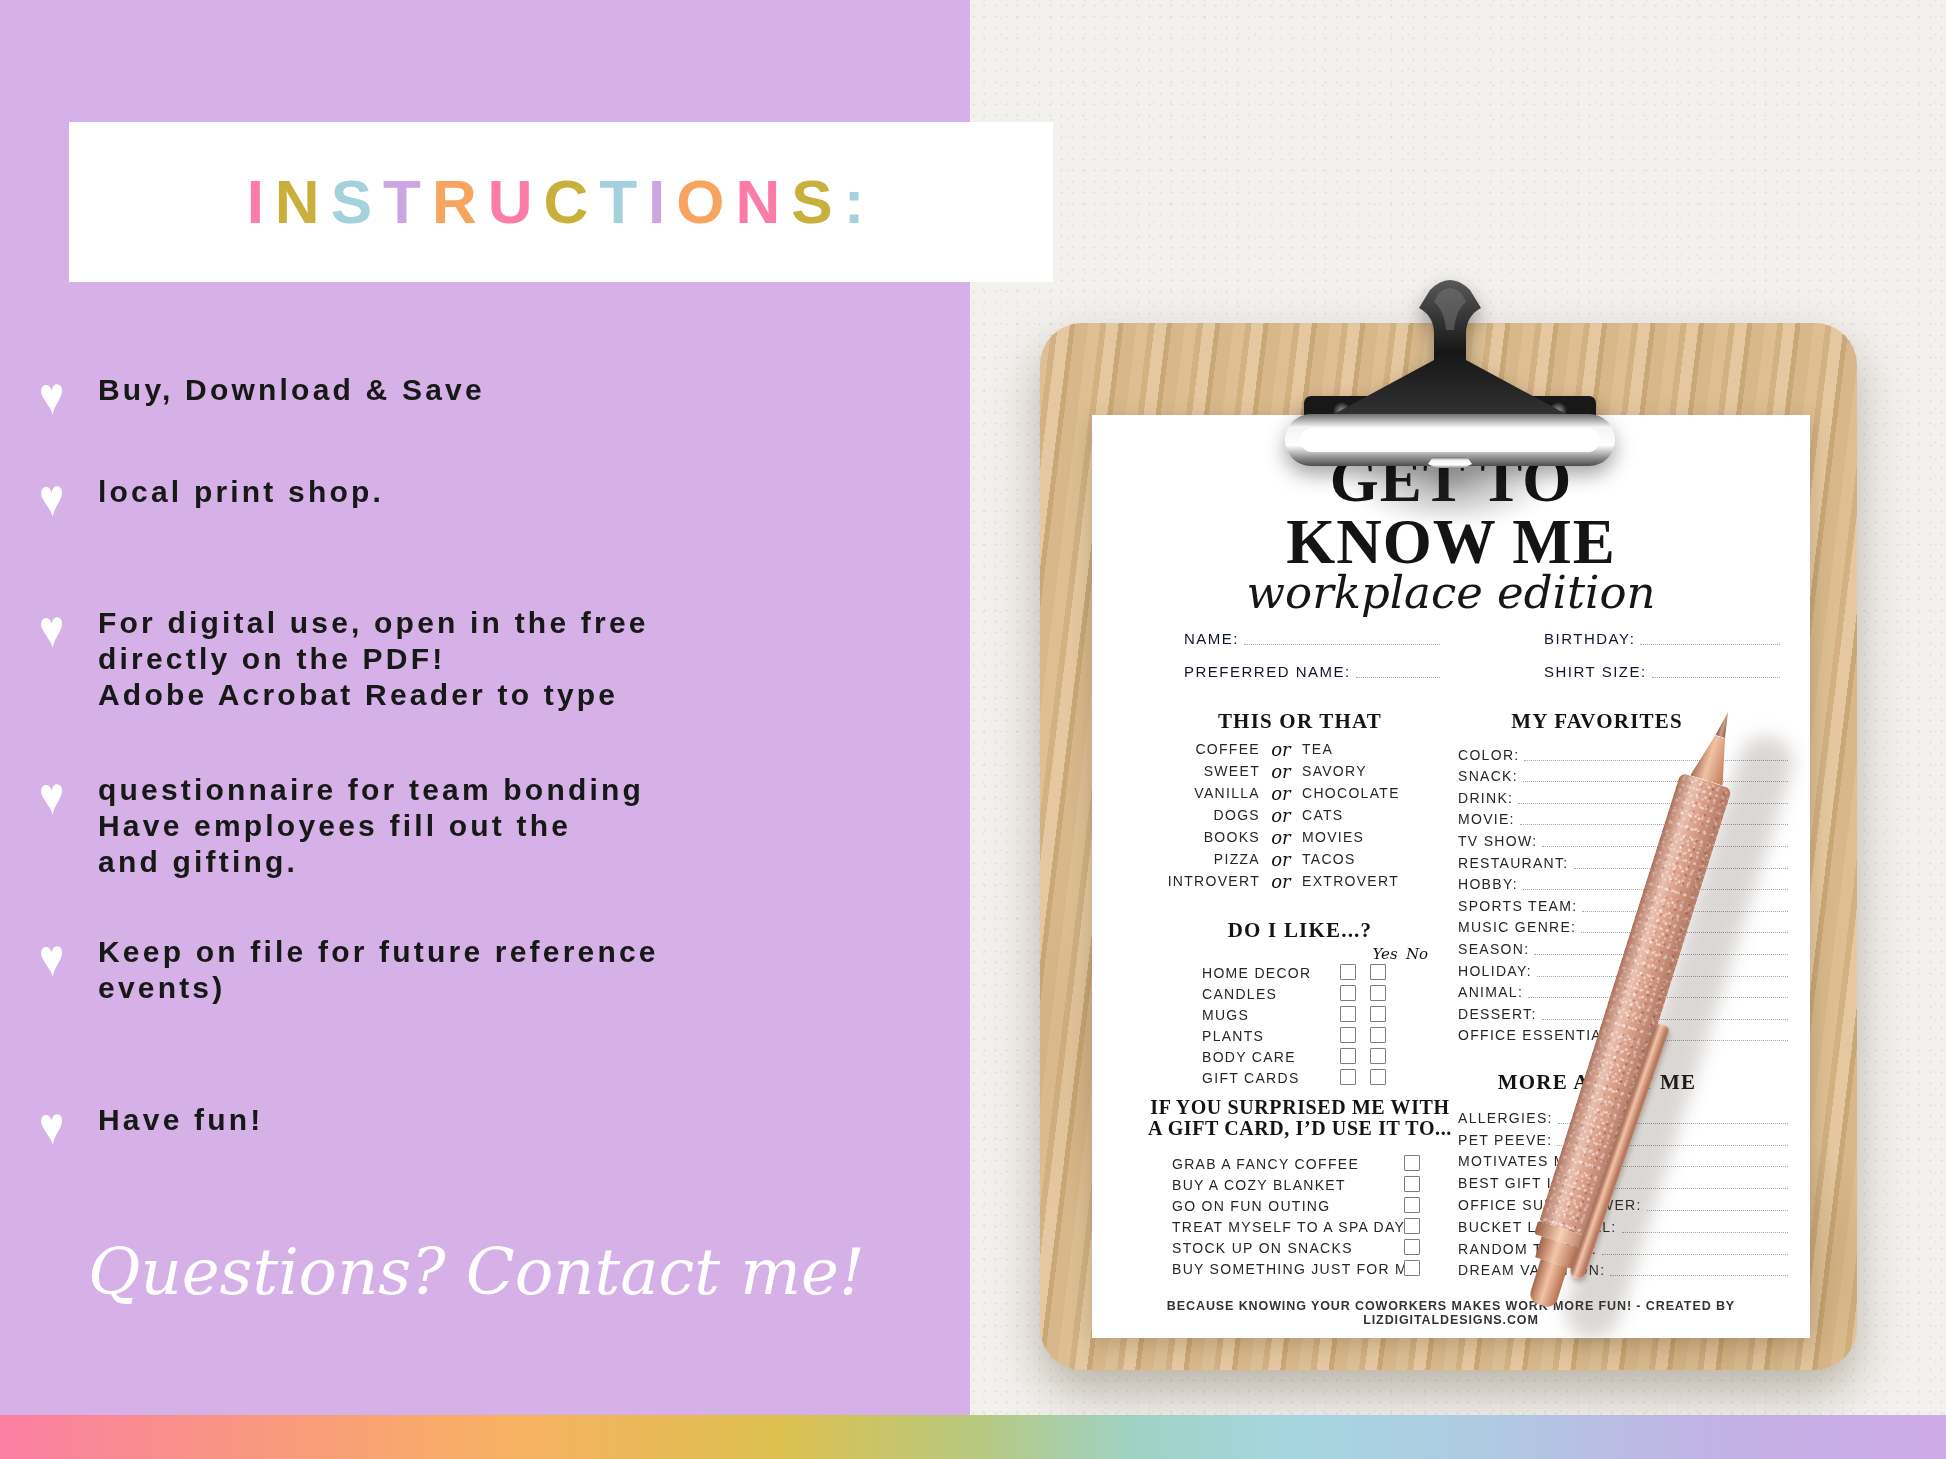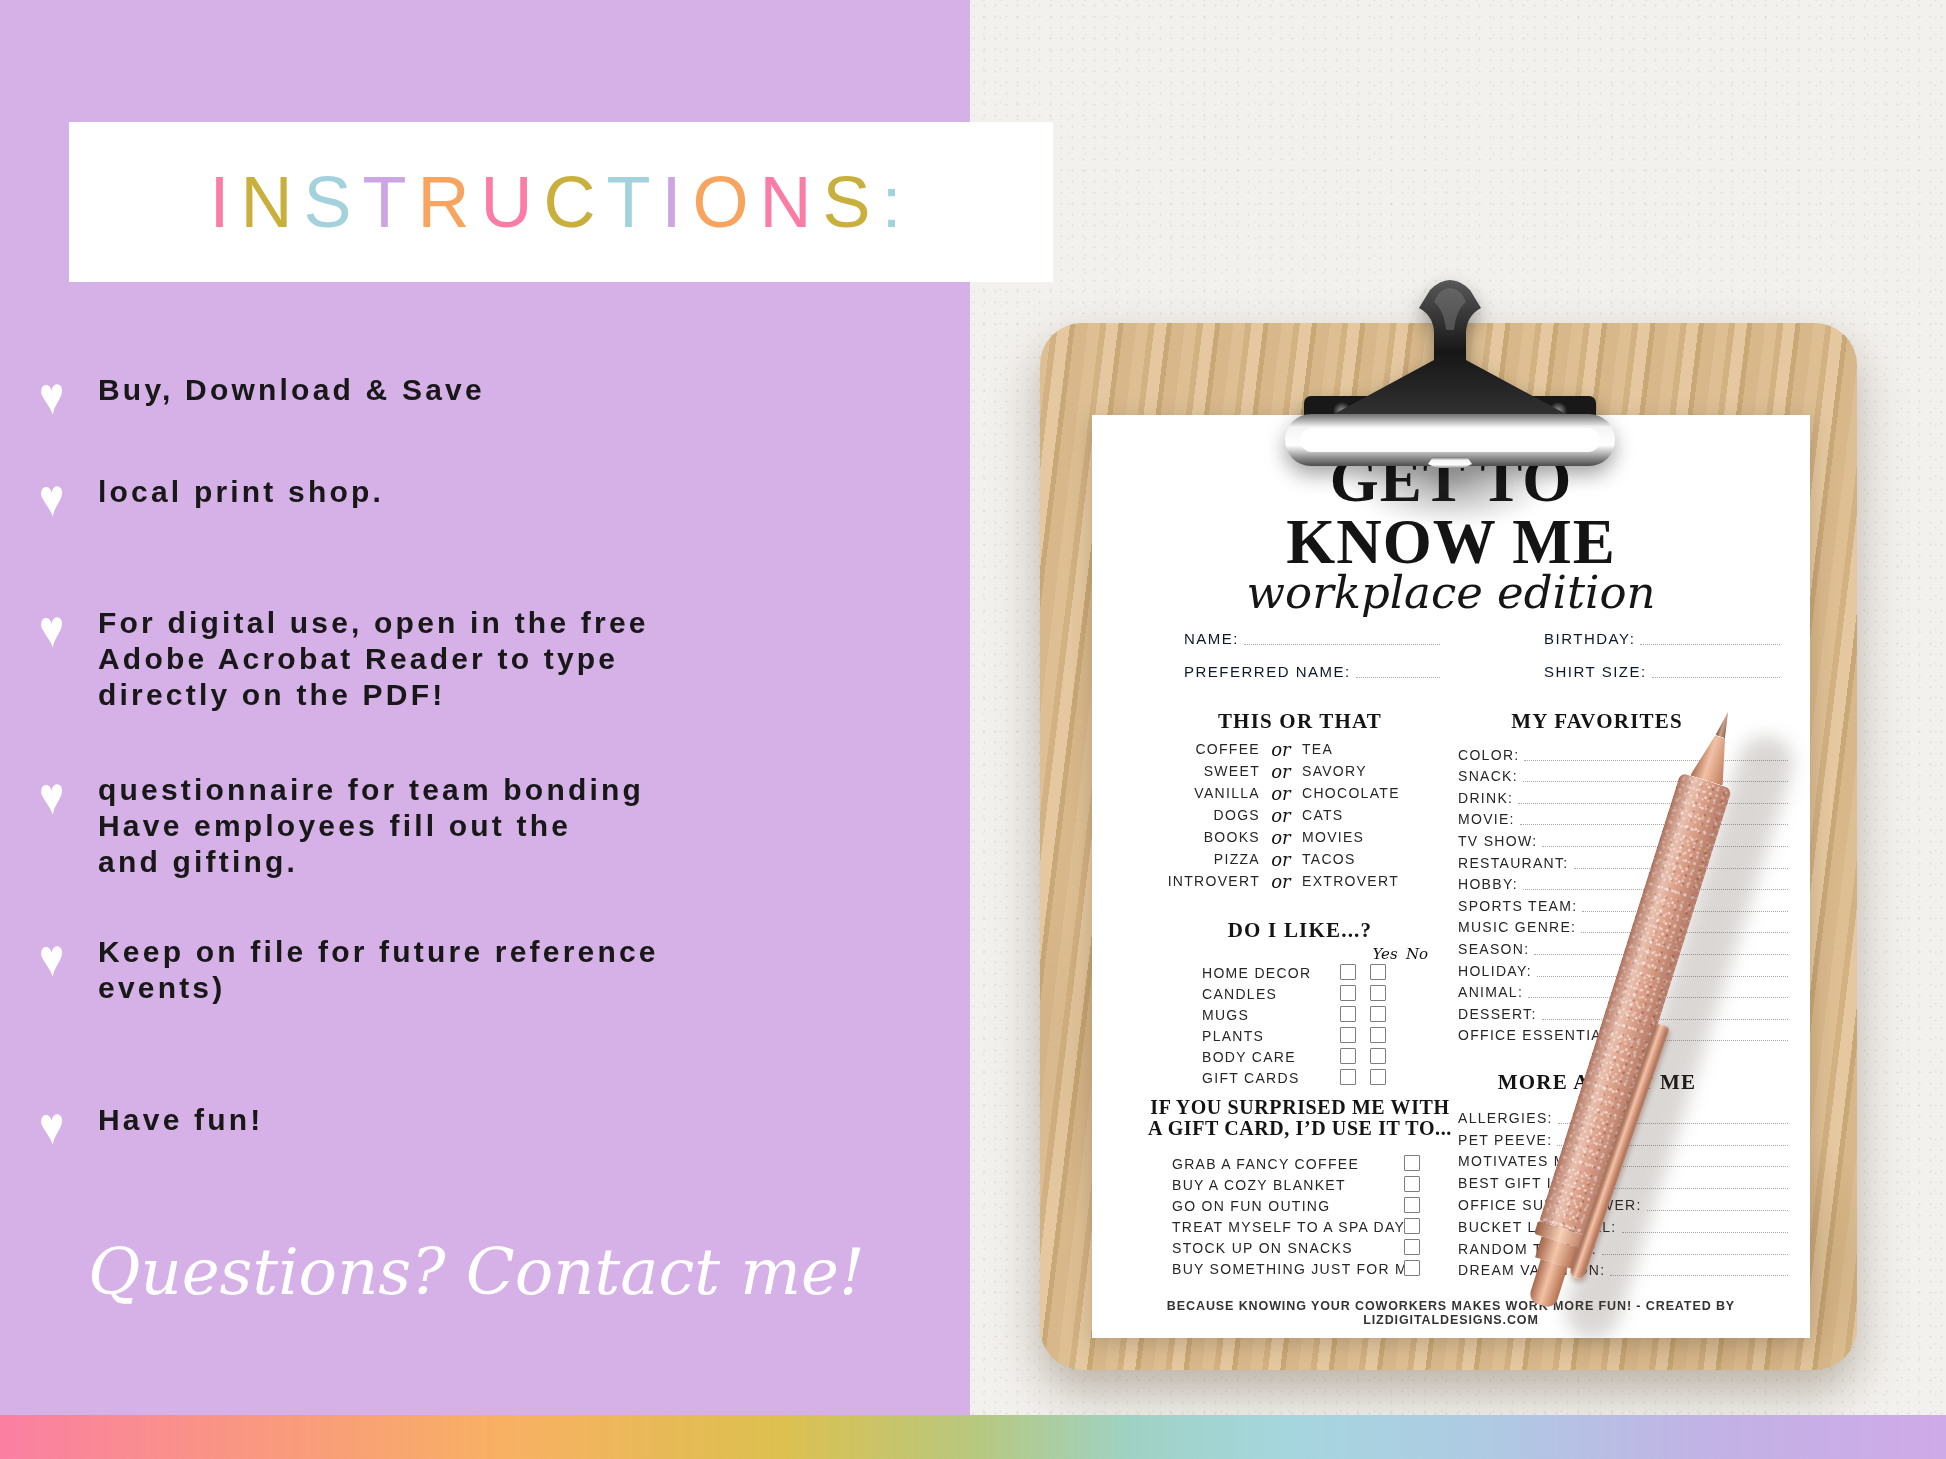--- a/index.html
+++ b/index.html
@@ -17,21 +17,21 @@
       radial-gradient(rgba(120,115,105,.07) 1px, transparent 1.3px);
     background-size:11px 11px,17px 17px;
     background-position:0 0,6px 9px;
   }
   .abs{position:absolute;}
 
   
   .left-panel{left:0;top:0;width:970px;height:1417px;background:var(--purple);}
   .title-box{left:69px;top:122px;width:984px;height:160px;background:#ffffff;
     display:flex;align-items:center;justify-content:center;}
-  .title-letters{font-weight:400;font-size:72px;letter-spacing:11px;line-height:160px;white-space:nowrap;text-align:center;}
+  .title-letters{font-weight:700;font-size:62px;letter-spacing:11px;line-height:160px;white-space:nowrap;text-align:center;}
   .tl{display:inline-block;}
   .tl:nth-child(5n+1){color:var(--pink);}
   .tl:nth-child(5n+2){color:var(--mustard);}
   .tl:nth-child(5n+3){color:var(--blue);}
   .tl:nth-child(5n+4){color:var(--lav);}
   .tl:nth-child(5n+5){color:var(--orange);}
 
   .bullet{position:absolute;left:36px;display:flex;}
   .heart{width:58px;color:#ffffff;font-size:46px;line-height:40px;
     transform:scale(.92,1.15) rotate(-3deg);transform-origin:center top;}
@@ -166,22 +166,22 @@
 <div class="bullet b2">
   <div class="heart">♥</div>
   <div class="bullet-text">
     <div>local print shop.</div>
   </div>
 </div>
 <div class="bullet b3">
   <div class="heart">♥</div>
   <div class="bullet-text">
     <div>For digital use, open in the free</div>
+    <div>directly on the PDF!</div>
     <div>Adobe Acrobat Reader to type</div>
-    <div>directly on the PDF!</div>
   </div>
 </div>
 <div class="bullet b4">
   <div class="heart">♥</div>
   <div class="bullet-text">
     <div>questionnaire for team bonding</div>
     <div>Have employees fill out the</div>
     <div>and gifting.</div>
   </div>
 </div>

